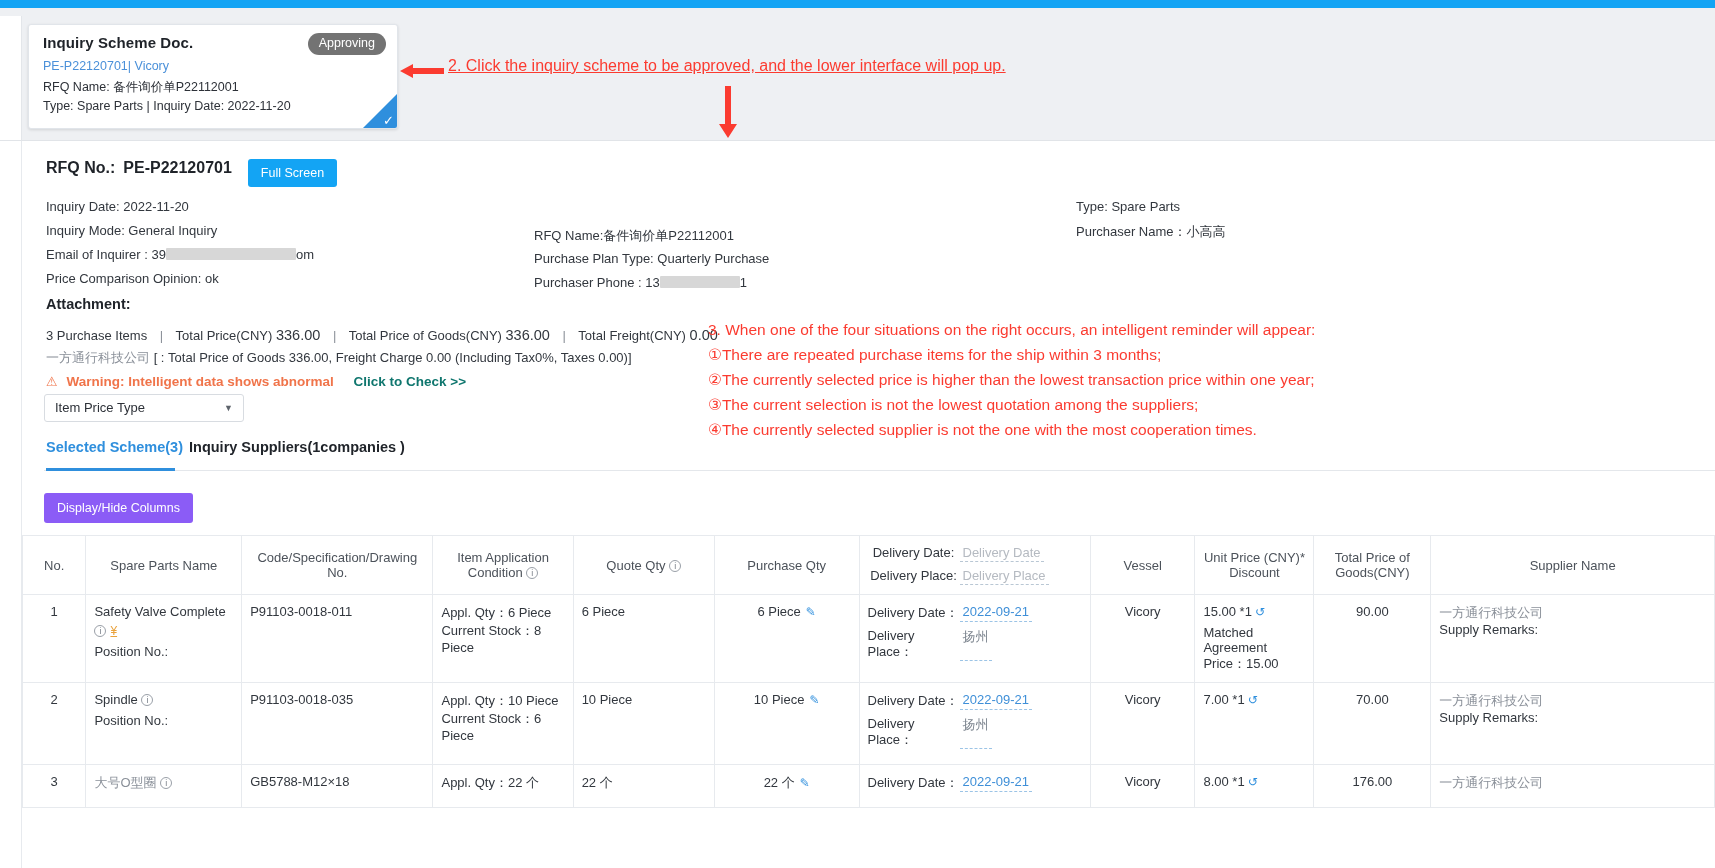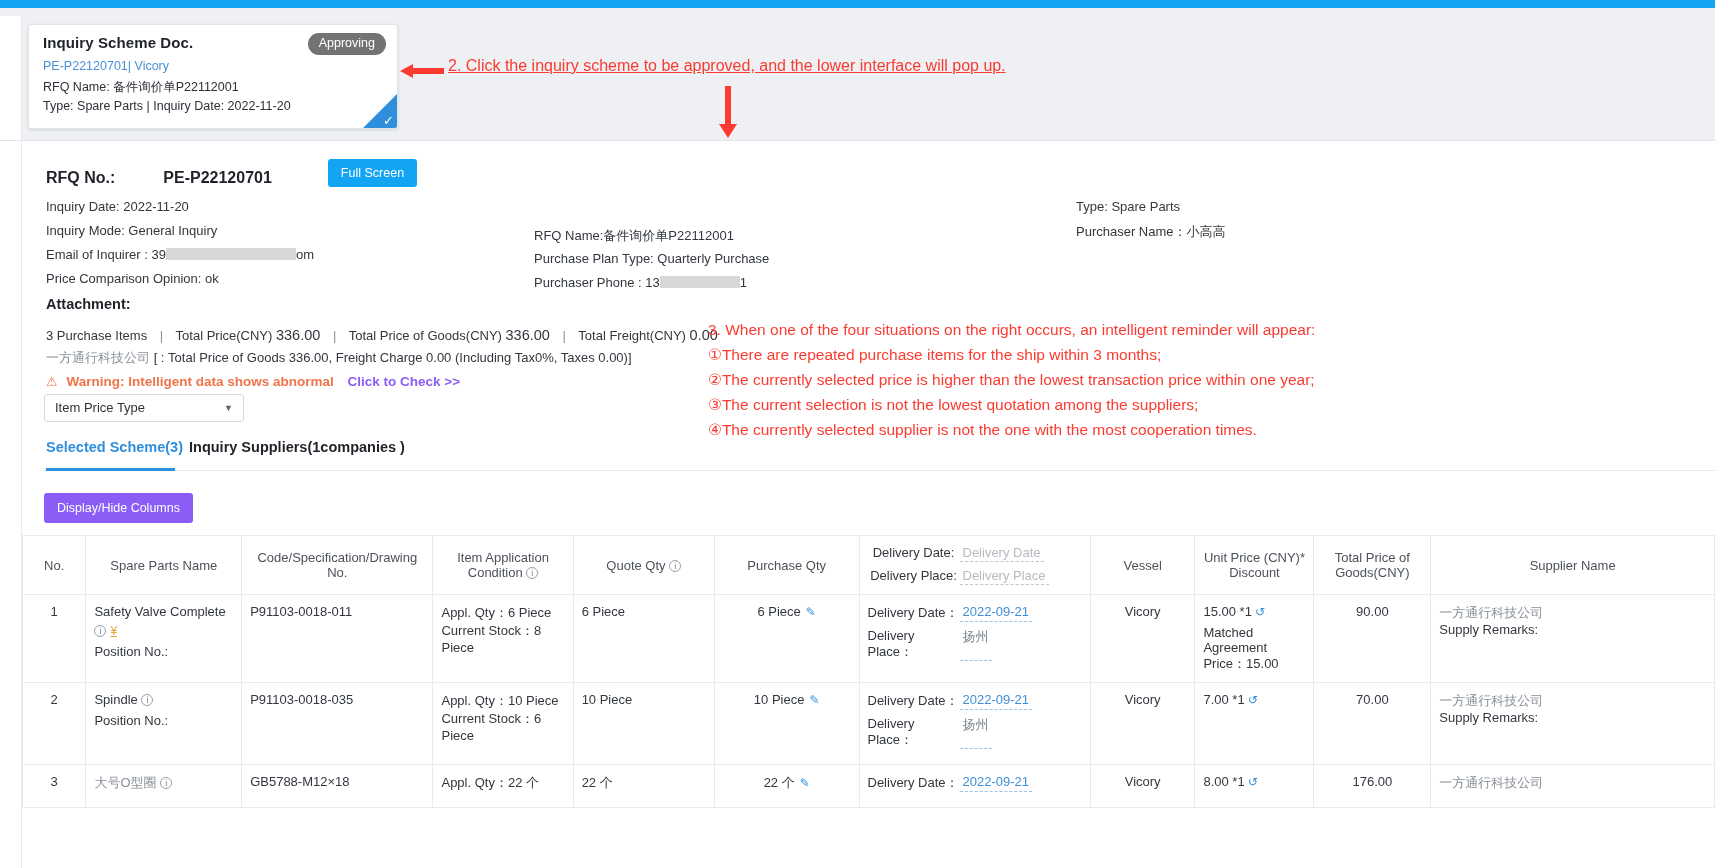--- a/index.html
+++ b/index.html
@@ -70,21 +70,21 @@
   .main-panel {
     position: absolute; top: 140px; left: 0; width: 1715px; height: 728px;
     background: #ffffff; border-top: 1px solid #e1e4e8;
   }
   .main-inner { position: absolute; top: 0; left: 22px; right: 0; bottom: 0; }
   .main-left-rail {
     position: absolute; top: 0; left: 0; width: 22px; height: 728px;
     background: #fff; border-right: 1px solid #e7eaee;
   }
 
-  .rfq-head { position: absolute; top: 18px; left: 24px; display: flex; align-items: flex-end; gap: 40px; }
+  .rfq-head { position: absolute; top: 18px; left: 24px; display: flex; align-items: flex-start; }
   .rfq-no { font-size: 16px; font-weight: bold; color: #1f2329; }
   .btn-fullscreen {
     margin-left: 16px; background: #13a4f4; color: #fff; border: none;
     font-size: 12.5px; padding: 7px 13px; border-radius: 3px; cursor: pointer;
     font-family: "Liberation Sans", sans-serif;
   }
 
   .meta-grid { position: absolute; top: 58px; left: 24px; width: 1660px; font-size: 13px; color: #32373e; }
   .meta-row { position: relative; height: 24px; }
   .meta-c1 { position: absolute; left: 0; }
@@ -99,21 +99,21 @@
 
   .totals { position: absolute; top: 186px; left: 24px; font-size: 13px; color: #32373e; white-space: nowrap; }
   .totals .big { font-size: 14.5px; }
   .totals .pipe { color: #8b9099; padding: 0 9px; }
   .supplier-line { position: absolute; top: 208px; left: 24px; font-size: 13px; color: #32373e; white-space: nowrap; }
   .supplier-line .cn { color: #8a9099; }
 
   .warn-line { position: absolute; top: 233px; left: 24px; font-size: 13.5px; white-space: nowrap; }
   .warn-icon { color: #f0744a; font-size: 13px; }
   .warn-text { color: #f0744a; font-weight: bold; margin-left: 5px; }
-  .warn-link { color: #8b5cf6; font-weight: bold; margin-left: 10px; cursor: pointer; }
+  .warn-link { color: #0f766e; font-weight: bold; margin-left: 16px; cursor: pointer; }
 
   .select-box {
     position: absolute; top: 253px; left: 22px; width: 200px; height: 28px;
     border: 1px solid #d8dce1; border-radius: 3px; background: #fff;
     font-size: 13px; color: #2d3138; padding: 0 10px; line-height: 26px; cursor: pointer;
   }
   .select-caret { position: absolute; right: 10px; top: 0; font-size: 9px; color: #5d636b; }
 
   .tabs { position: absolute; top: 298px; left: 22px; width: 1672px; height: 32px; border-bottom: 1px solid #e4e7eb; }
   .tab { position: absolute; top: 0; font-size: 14.5px; font-weight: bold; cursor: pointer; }

